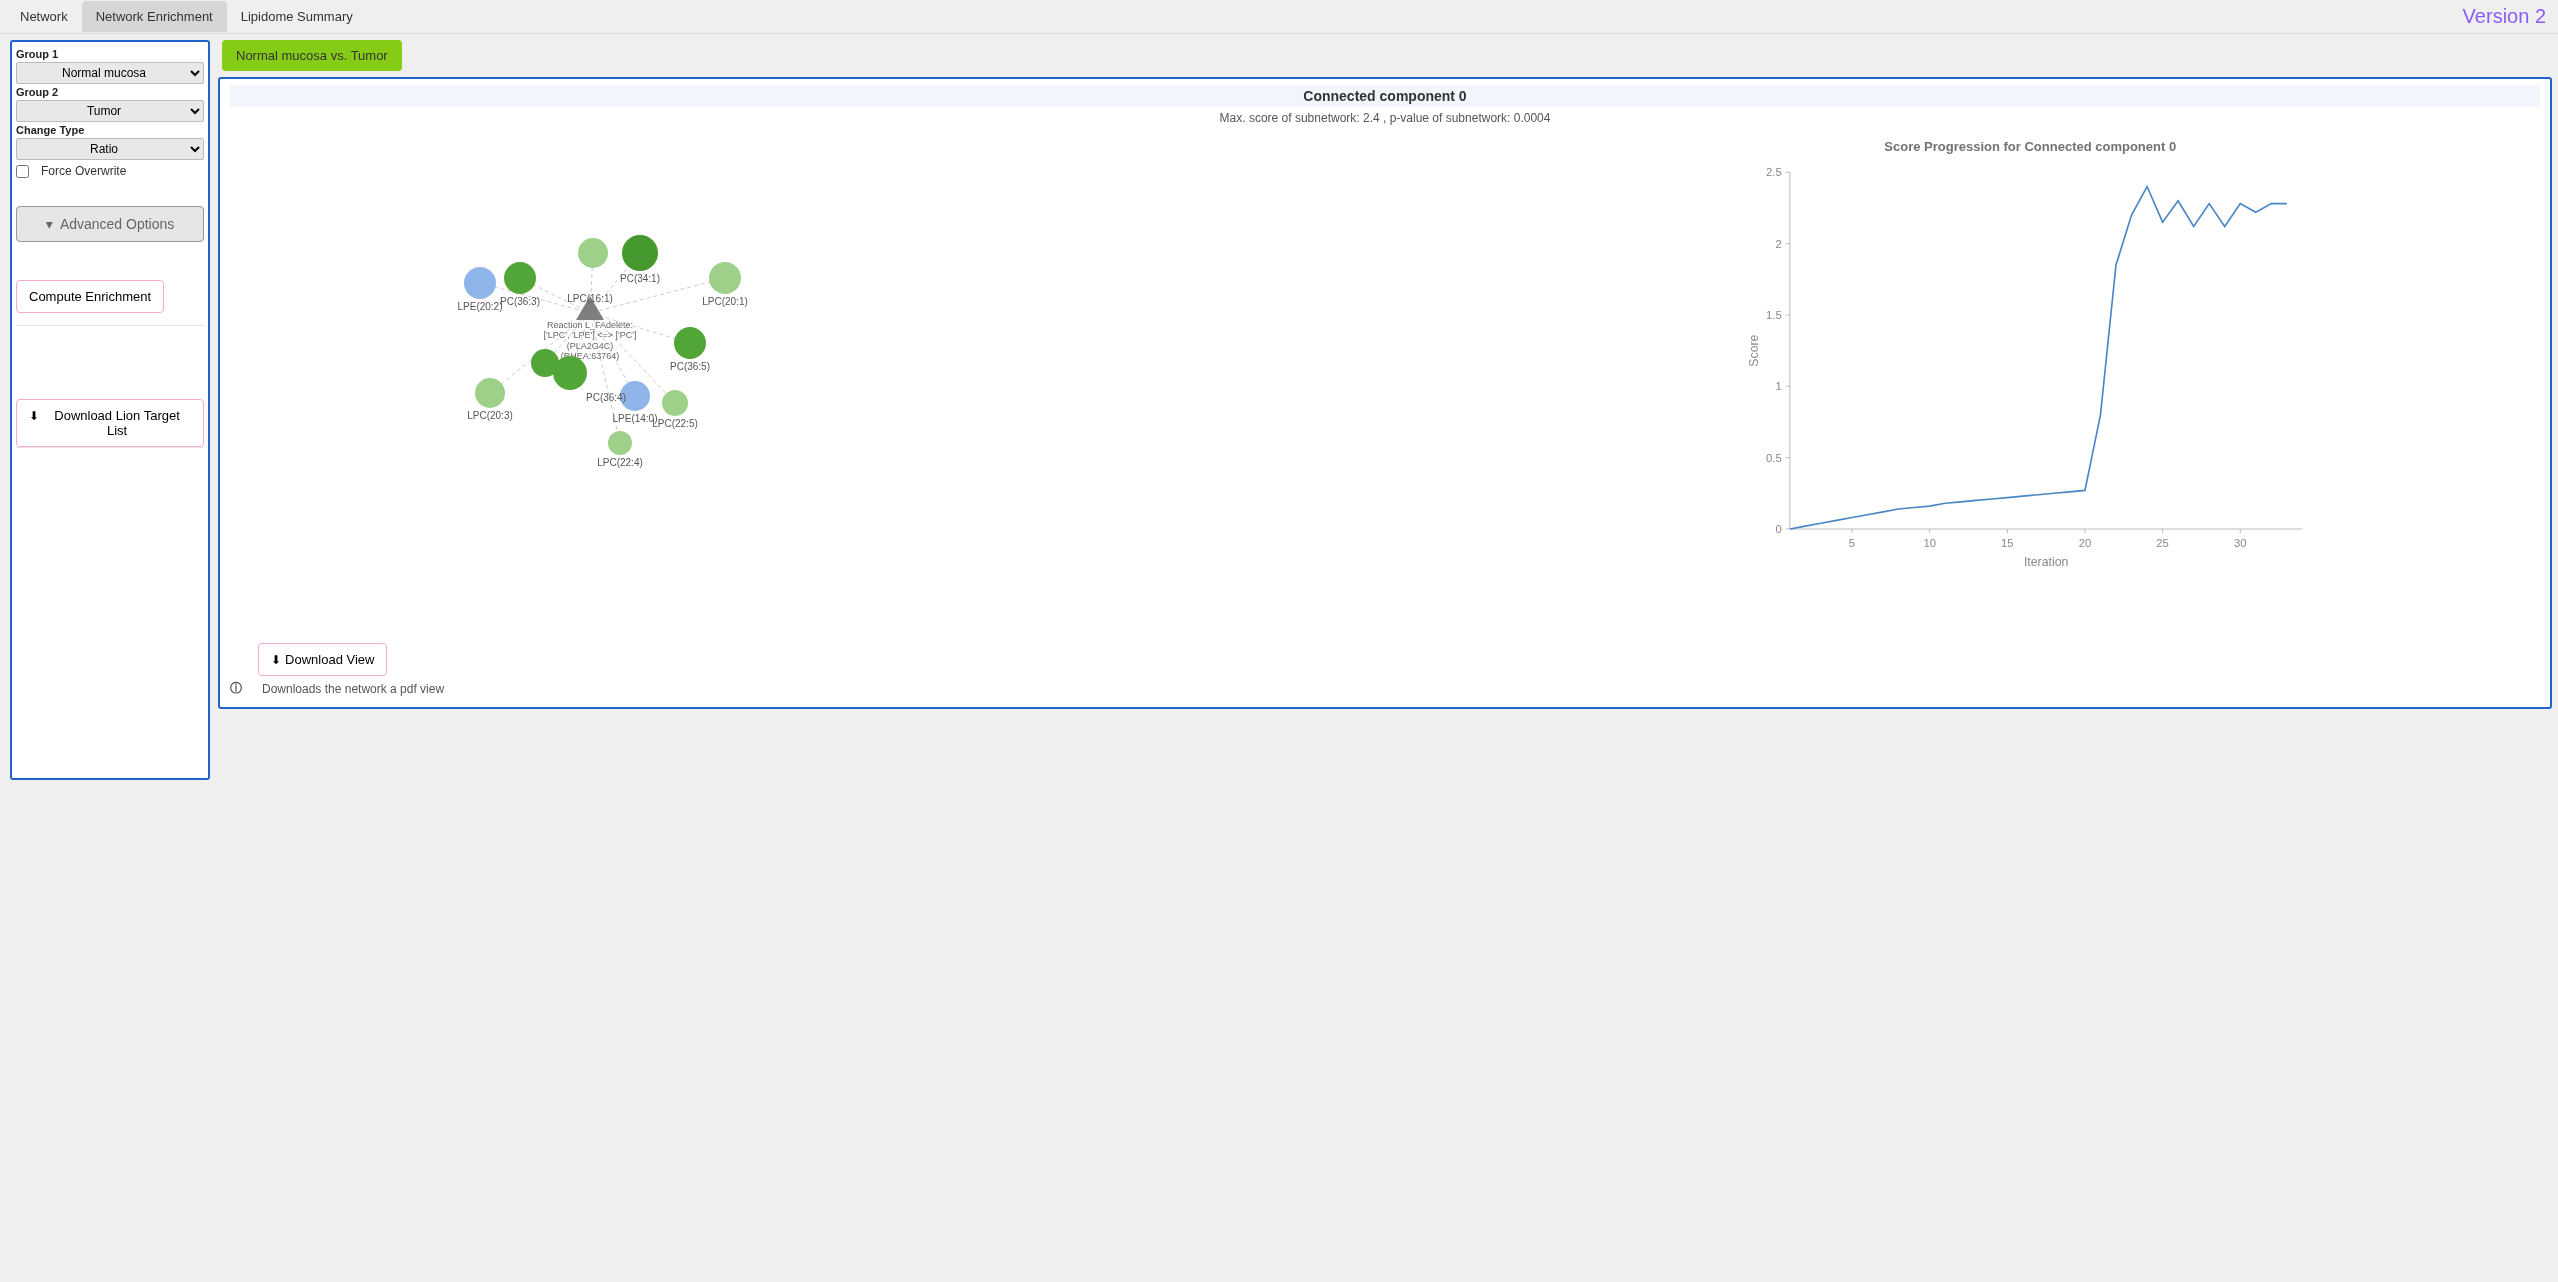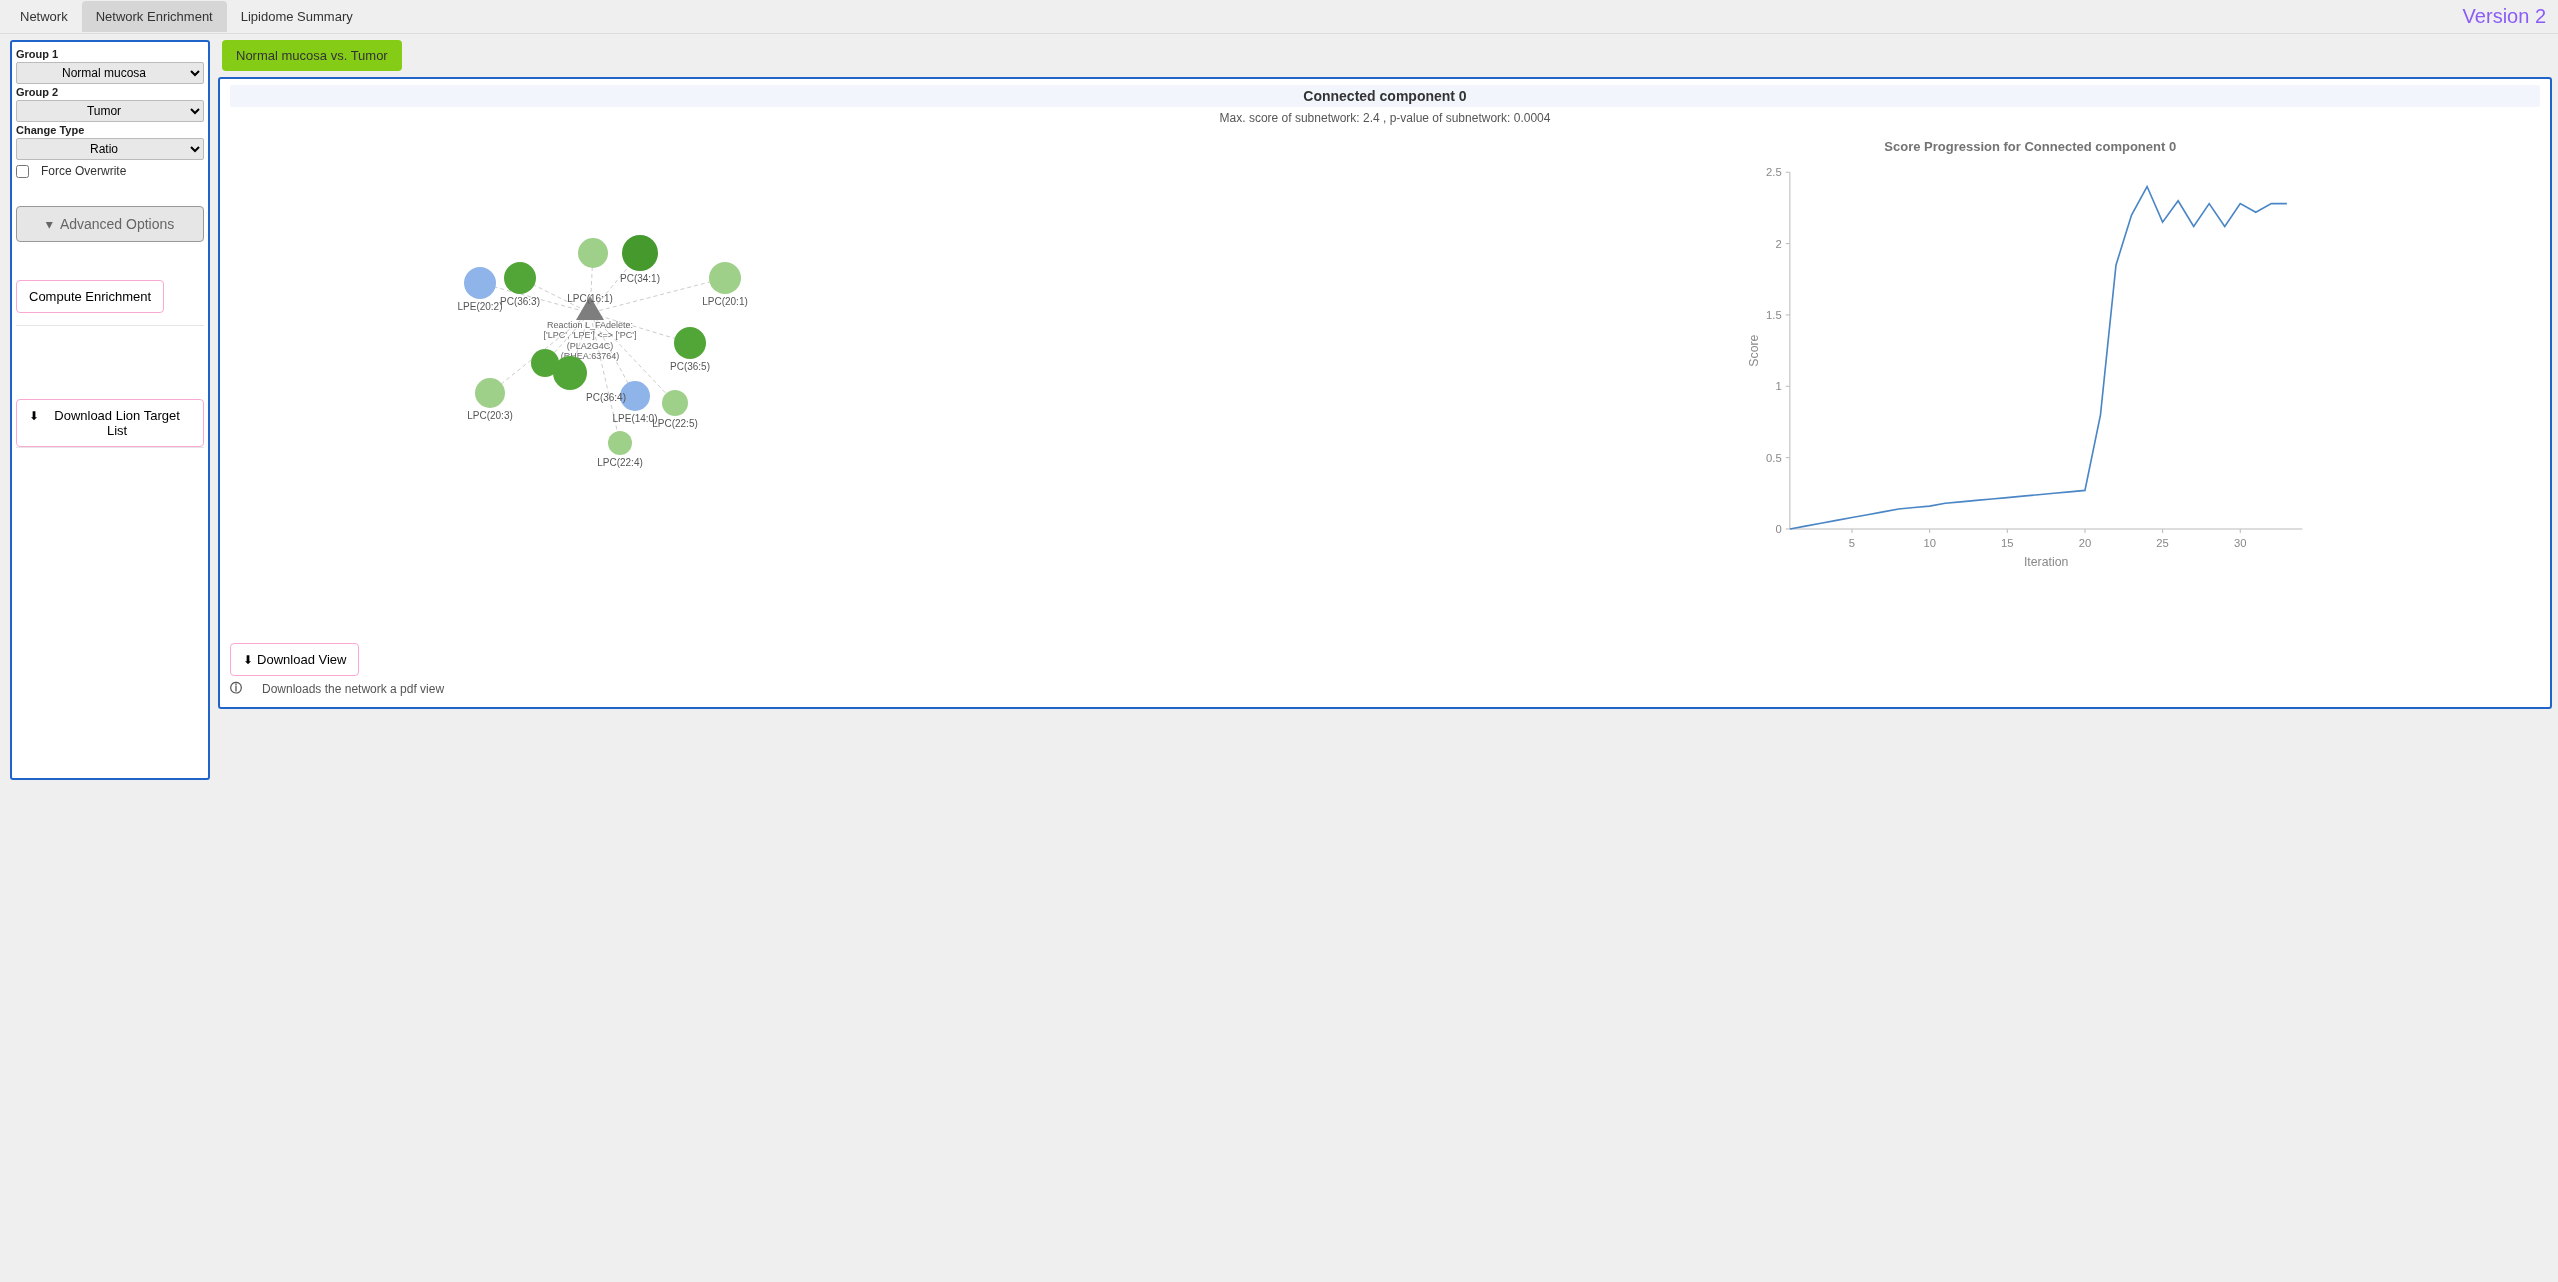--- a/index.html
+++ b/index.html
@@ -28,21 +28,21 @@
 .panel-sub { text-align: center; font-size: 12px; color: #555; margin-top: 4px; margin-bottom: 8px; }
 .viz-row { display: flex; gap: 20px; }
 .network-area { flex: 0 0 55%; position: relative; height: 500px; }
 .chart-area { flex: 1; position: relative; }
 .node { position: absolute; border-radius: 50%; }
 .node-label { position: absolute; font-size: 10px; color: #555; white-space: nowrap; text-align: center; transform: translateX(-50%); }
 .reaction-label { position: absolute; font-size: 9px; color: #666; text-align: center; transform: translate(-50%, 0); line-height: 1.15; }
 .triangle { position: absolute; width: 0; height: 0; border-left: 14px solid transparent; border-right: 14px solid transparent; border-bottom: 24px solid #7e7e7e; transform: translate(-50%, -50%); }
 .edges { position: absolute; inset: 0; width: 100%; height: 100%; }
 .edges line { stroke: #ccc; stroke-width: 1; stroke-dasharray: 4 3; }
-.download-row { margin-top: 10px; }
+.download-row { margin-top: 10px; margin-left: 28px; }
 .info-row { font-size: 12px; color: #555; margin-top: 4px; display: flex; align-items: center; gap: 20px; }
 .chart-title { text-align: center; font-size: 13px; color: #737373; font-weight: 600; margin-top: 6px; margin-bottom: 8px; }
 .chart-svg { width: 100%; height: 410px; display: block; }
 .download-icon::before { content: "⬇"; font-size: 12px; }
 .info-icon::before { content: "ⓘ"; font-weight: bold; font-size: 12px; }
 </style>
 </head>
 <body>
 
 <div class="tabbar">

